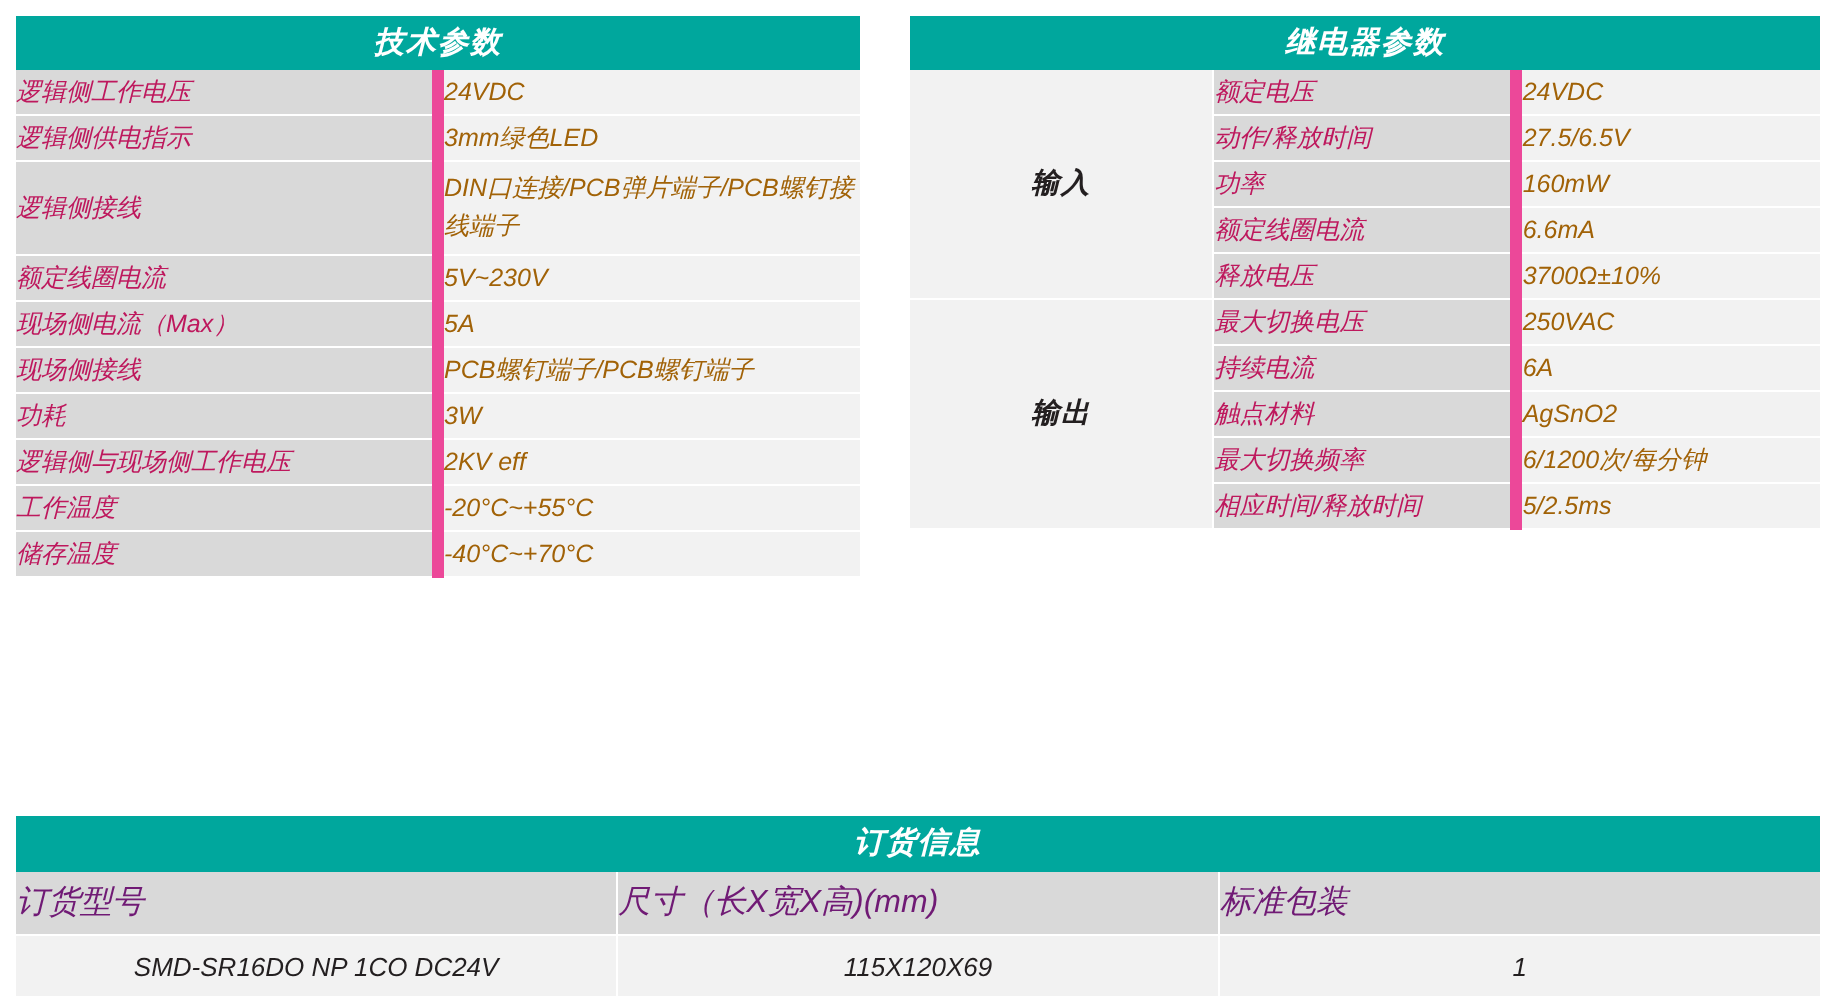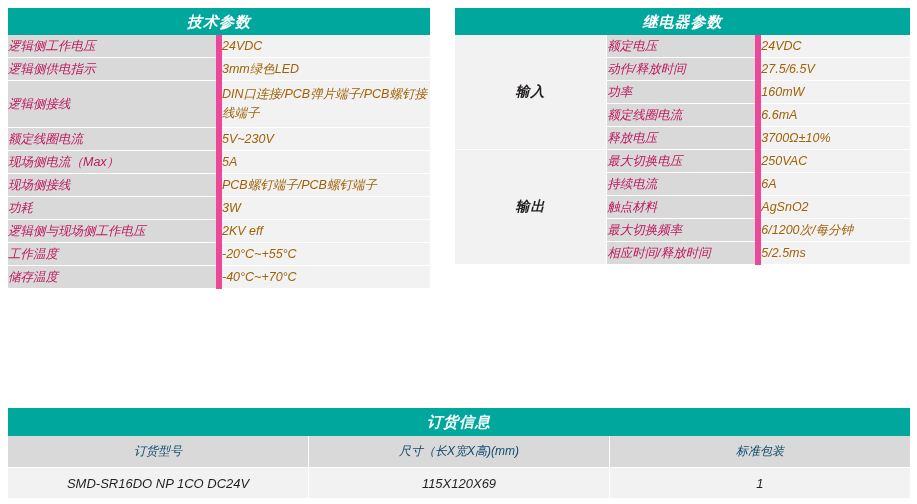--- a/index.html
+++ b/index.html
@@ -106,23 +106,22 @@
     color: #ffffff;
     font-size: 15px;
     font-weight: bold;
     text-align: center;
     height: 28px;
     line-height: 28px;
     letter-spacing: 1px;
   }
   .ord-col {
     background: #d9d9d9;
-    color: #0c4a6e;
-    font-size: 12px;
-    text-align: center;
+    color: #701a75;
+    font-size: 16px;
     height: 31px;
     border-right: 1px solid #ffffff;
     border-bottom: 1px solid #ffffff;
     vertical-align: middle;
   }
   .ord-col:last-child { border-right: none; }
   .ord-cell {
     background: #f2f2f2;
     color: #231f20;
     font-size: 13px;

